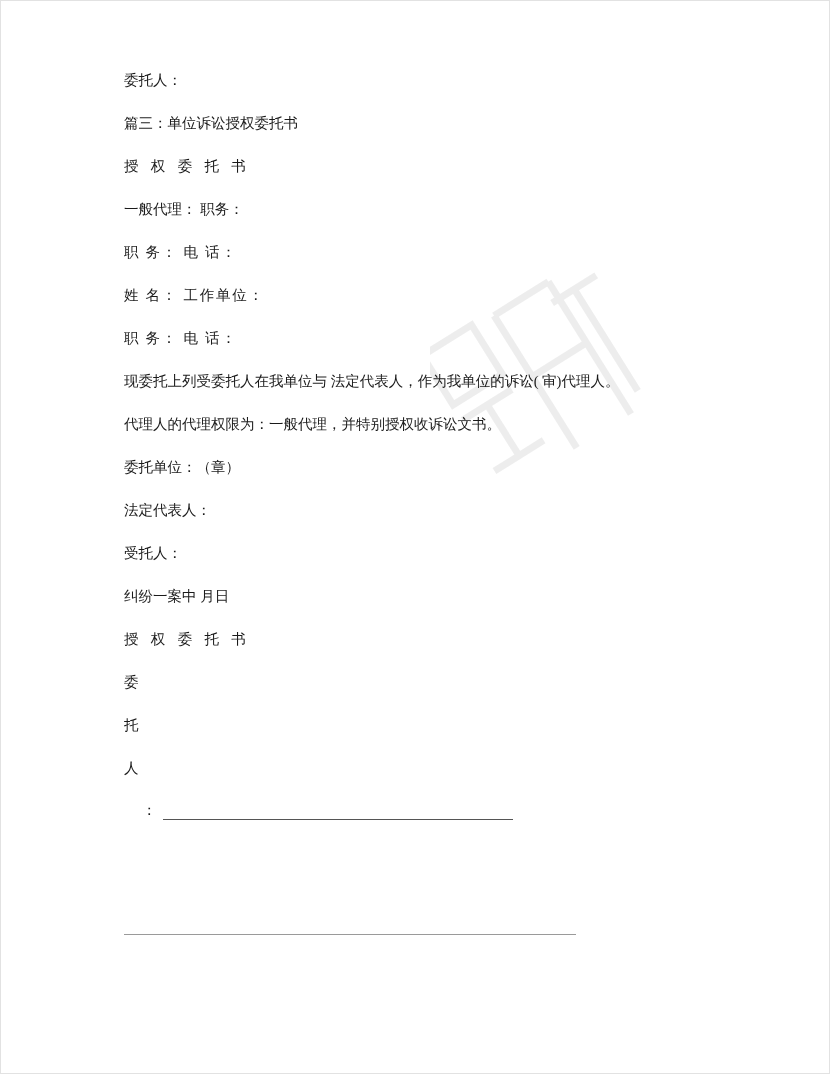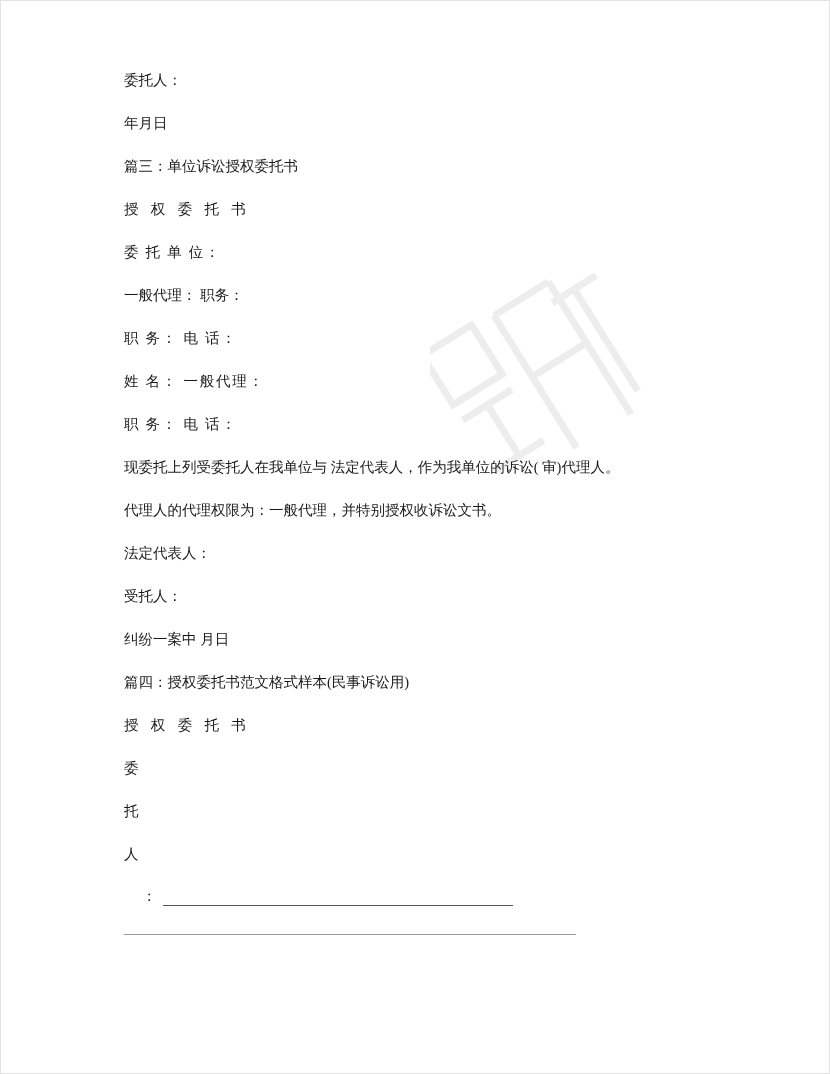--- a/index.html
+++ b/index.html
@@ -101,34 +101,32 @@
         <rect x="22" y="36" width="58" height="58"></rect>
         <path d="M22 112 L80 112 M51 112 L51 172 M22 172 L80 172"></path>
         <path d="M104 40 L104 196 M104 40 L168 40 M104 112 L168 112 M168 40 L168 196"></path>
         <path d="M186 60 L186 180 M160 60 L212 60"></path>
       </g>
     </svg>
   </div>
 
   <div class="content">
     <p class="para">委托人：</p>
-    <p class="para">年月日</p>
     <p class="para">篇三：单位诉讼授权委托书</p>
     <p class="para spaced">授 权 委 托 书</p>
-    <p class="para sp-sm">委 托 单 位：</p>
     <p class="para">一般代理：    职务：</p>
     <p class="para sp-sm">职 务：    电 话：</p>
-    <p class="para sp-sm">姓 名：    一般代理：</p>
+    <p class="para sp-sm">姓 名：    工作单位：</p>
     <p class="para sp-sm">职 务：    电 话：</p>
     <p class="para">现委托上列受委托人在我单位与 法定代表人，作为我单位的诉讼( 审)代理人。</p>
     <p class="para">代理人的代理权限为：一般代理，并特别授权收诉讼文书。</p>
+    <p class="para">委托单位：（章）</p>
     <p class="para">法定代表人：</p>
     <p class="para">受托人：</p>
     <p class="para">纠纷一案中 月日</p>
-    <p class="para">篇四：授权委托书范文格式样本(民事诉讼用)</p>
     <p class="para spaced">授 权 委 托 书</p>
     <p class="para">委</p>
     <p class="para">托</p>
     <p class="para">人</p>
 
     <div class="blank-line-row">
       <span class="colon">：</span>
       <span class="rule"></span>
     </div>
   </div>

